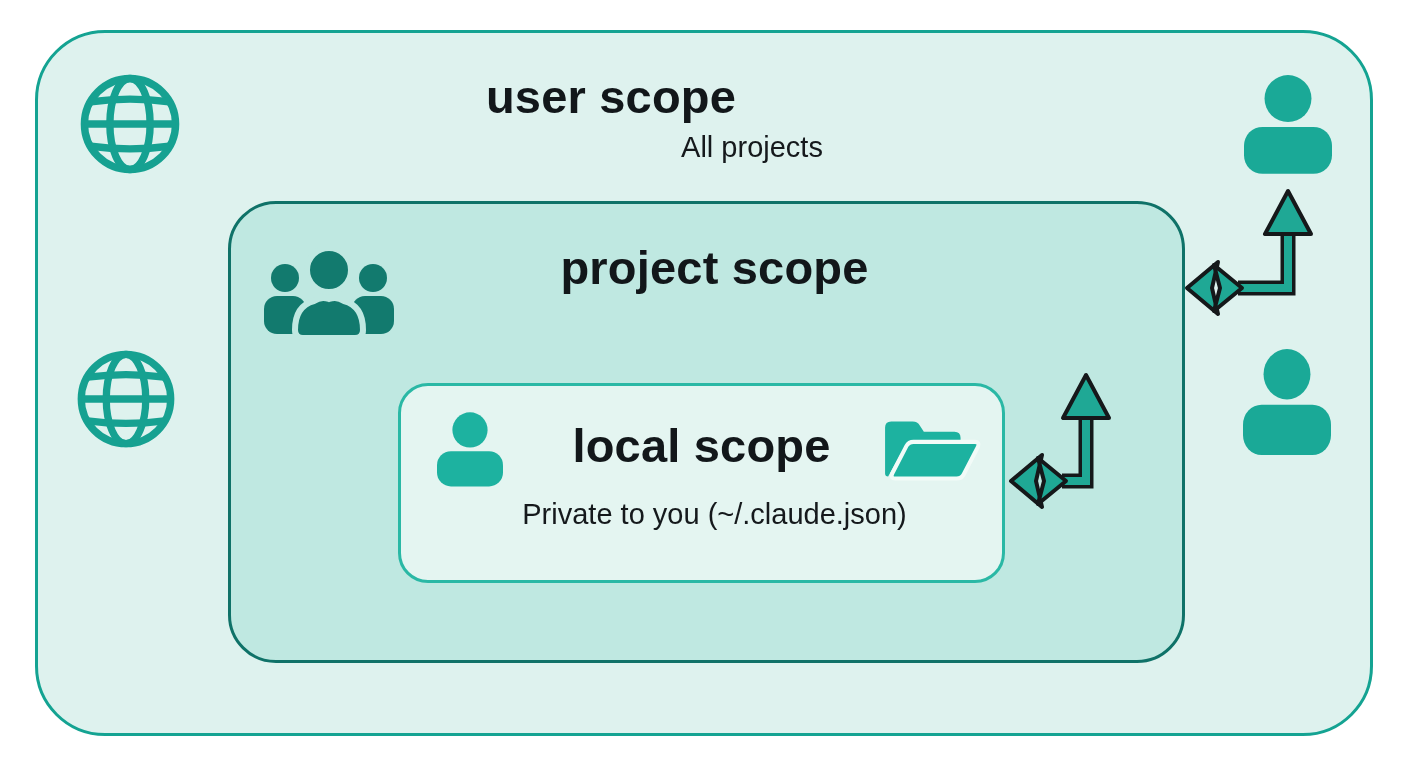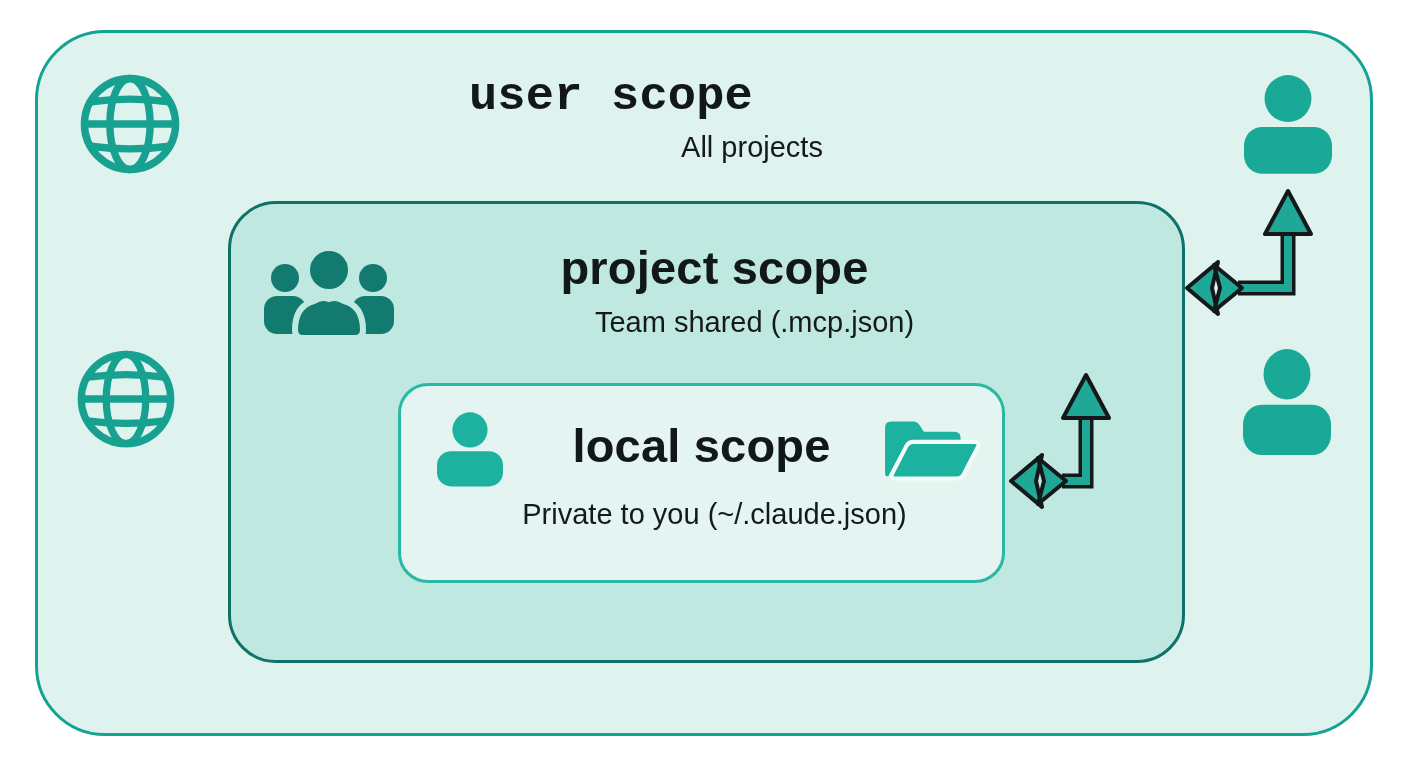--- a/index.html
+++ b/index.html
@@ -16,21 +16,21 @@
     left:228px;top:201px;width:957px;height:462px;
     background:#bfe8e1;border:3px solid #0f7268;border-radius:48px;
   }
   .local-box{
     left:398px;top:383px;width:607px;height:200px;
     background:#e4f5f1;border:3px solid #2ab8a5;border-radius:30px;
   }
   .ttl{position:absolute;text-align:center;font-weight:bold;line-height:1.05;
        letter-spacing:0.2px;color:#12171a;}
   .sub{position:absolute;text-align:center;font-weight:400;color:#15191c;padding-left:48px;}
-  .user-title{left:35px;width:1152px;top:72px;font-size:47px;font-family:Liberation Mono, monospace;}
+  .user-title{left:35px;width:1152px;top:72px;font-size:47px;}
   .user-sub{left:35px;width:1338px;top:131px;font-size:29px;}
   .project-title{left:236px;width:957px;top:243px;font-size:47px;}
   .project-sub{left:228px;width:957px;top:306px;font-size:29px;}
   .local-title{left:398px;width:607px;top:421px;font-size:47px;}
   .local-sub{left:398px;width:537px;top:498px;font-size:29px;}
   .icon{position:absolute;}
   svg{display:block;}
 </style>
 </head>
 <body>
@@ -40,21 +40,20 @@
   <div class="box user-box"></div>
 
   <div class="box project-box"></div>
 
   <div class="box local-box"></div>
 
   <div class="ttl user-title">user scope</div>
   <div class="sub user-sub">All projects</div>
 
   <div class="ttl project-title">project scope</div>
-  <div class="sub project-sub">Team shared (.mcp.json)</div>
 
   <div class="ttl local-title">local scope</div>
   <div class="sub local-sub">Private to you (~/.claude.json)</div>
 
   <div class="icon" style="left:77px;top:70px;">
     <svg width="106" height="108" viewBox="0 0 100 100" fill="none" stroke="#16a191" stroke-width="7">
       <circle cx="50" cy="50" r="43"></circle>
       <ellipse cx="50" cy="50" rx="19" ry="43"></ellipse>
       <path d="M7,50 H93"></path>
       <path d="M13,29 Q50,24 87,29"></path>

